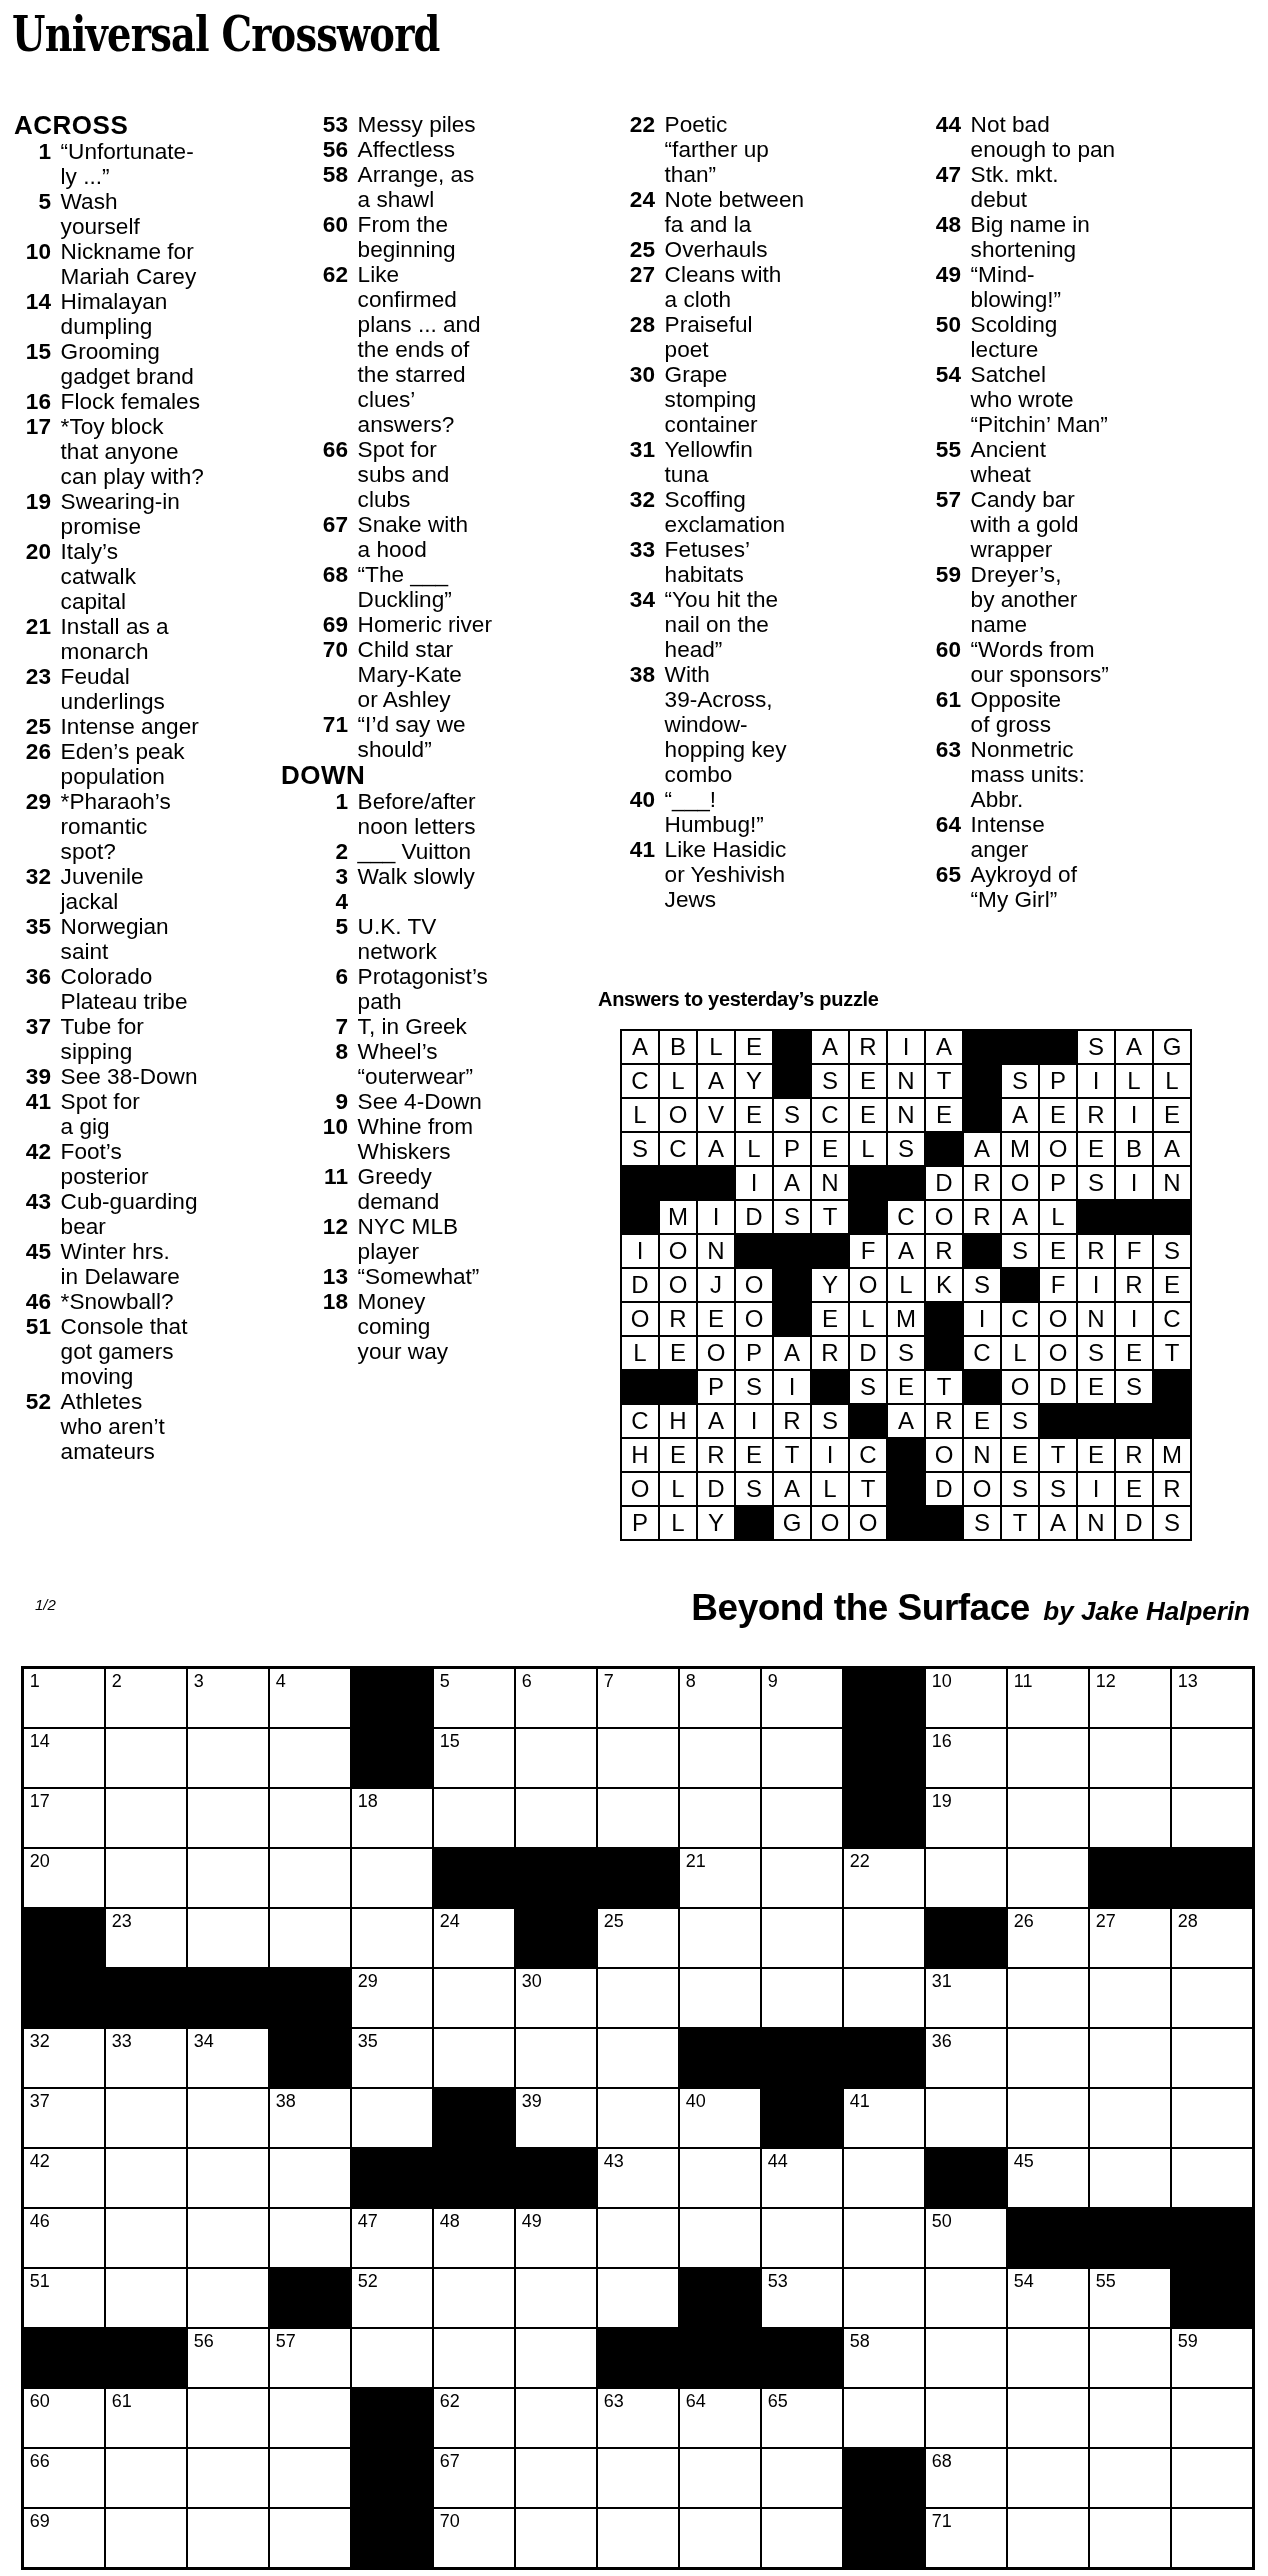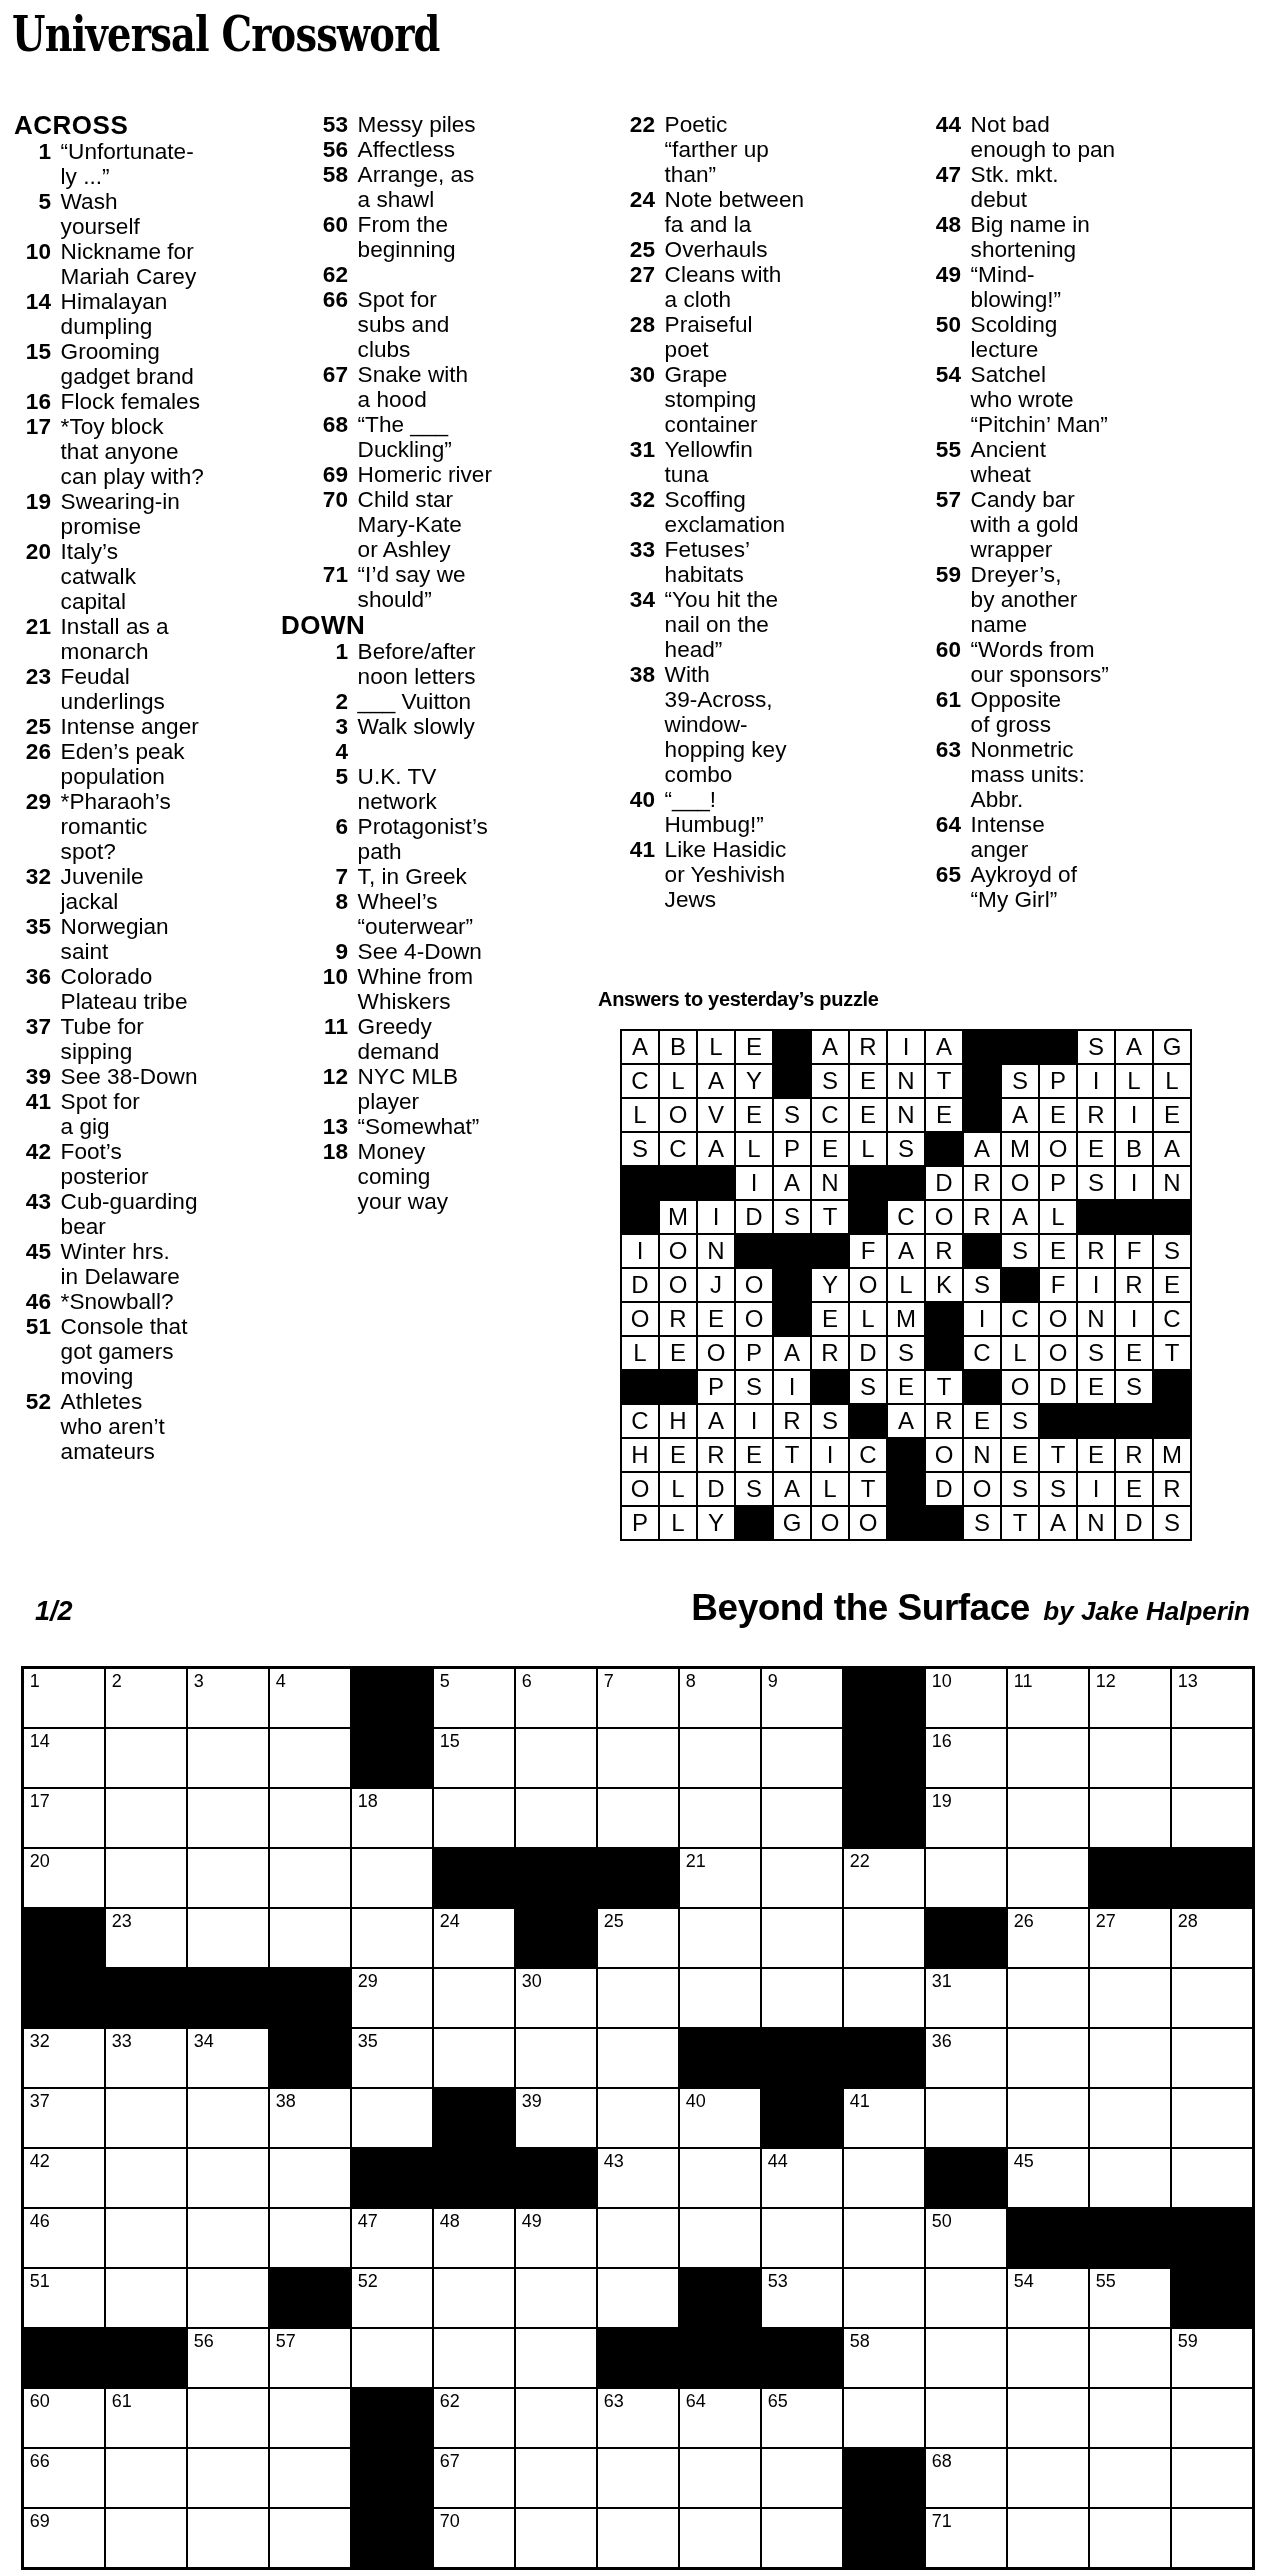--- a/index.html
+++ b/index.html
@@ -29,21 +29,21 @@
     font-size:20px;font-weight:bold;letter-spacing:-0.3px;}
   .ans-grid{position:absolute;left:620px;top:1029px;border:1.9px solid #000;
     display:grid;grid-template-columns:repeat(15,38px);grid-auto-rows:34px;
     background:#000;}
   .ans-cell{border:1px solid #000;box-sizing:border-box;background:#fff;
     display:flex;align-items:center;justify-content:center;
     font-size:24px;line-height:1;}
   .ans-cell.black{background:#000;}
 
   .pg-indicator{position:absolute;left:35px;top:1596px;
-    font-size:27px;font-weight:bold;font-style:italic;}
+    font-size:15px;font-weight:normal;font-style:italic;}
   .puz-titlebar{position:absolute;left:21px;top:1587px;width:1229px;
     text-align:right;white-space:nowrap;}
   .puz-title{font-size:37px;font-weight:bold;letter-spacing:-0.5px;}
   .puz-byline{font-size:26px;font-weight:bold;font-style:italic;margin-left:13.5px;}
 
   .puz-grid{position:absolute;left:21px;top:1666px;border:2.9px solid #000;
     display:grid;grid-template-columns:repeat(15,82px);grid-auto-rows:60px;
     background:#000;}
   .puz-cell{border:1px solid #000;box-sizing:border-box;background:#fff;
     font-size:18px;line-height:1;padding:2.9px 0 0 5.8px;}
@@ -202,20 +202,27 @@
       <div class="txt">Arrange, as
 a shawl</div>
     </div>
     <div class="clue">
       <div class="num">60</div>
       <div class="txt">From the
 beginning</div>
     </div>
     <div class="clue">
       <div class="num">62</div>
+      <div class="txt">Like
+confirmed
+plans ... and
+the ends of
+the starred
+clues’
+answers?</div>
     </div>
     <div class="clue">
       <div class="num">66</div>
       <div class="txt">Spot for
 subs and
 clubs</div>
     </div>
     <div class="clue">
       <div class="num">67</div>
       <div class="txt">Snake with

